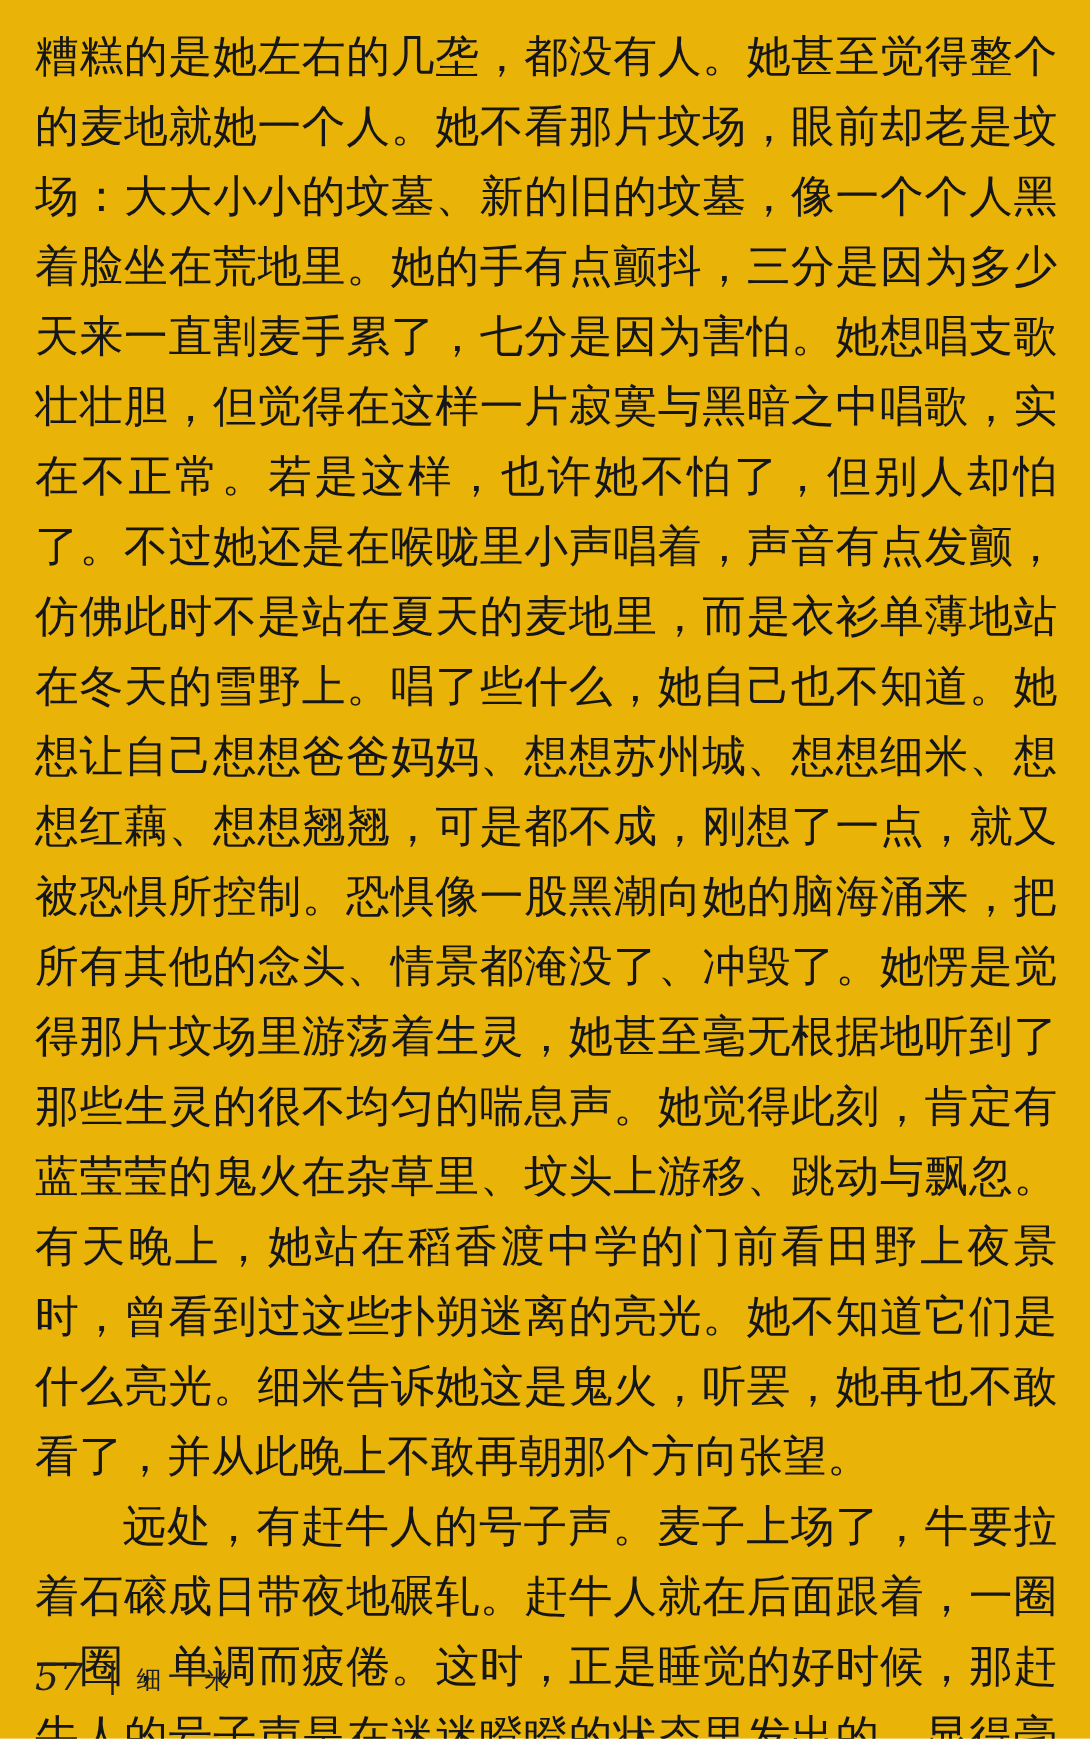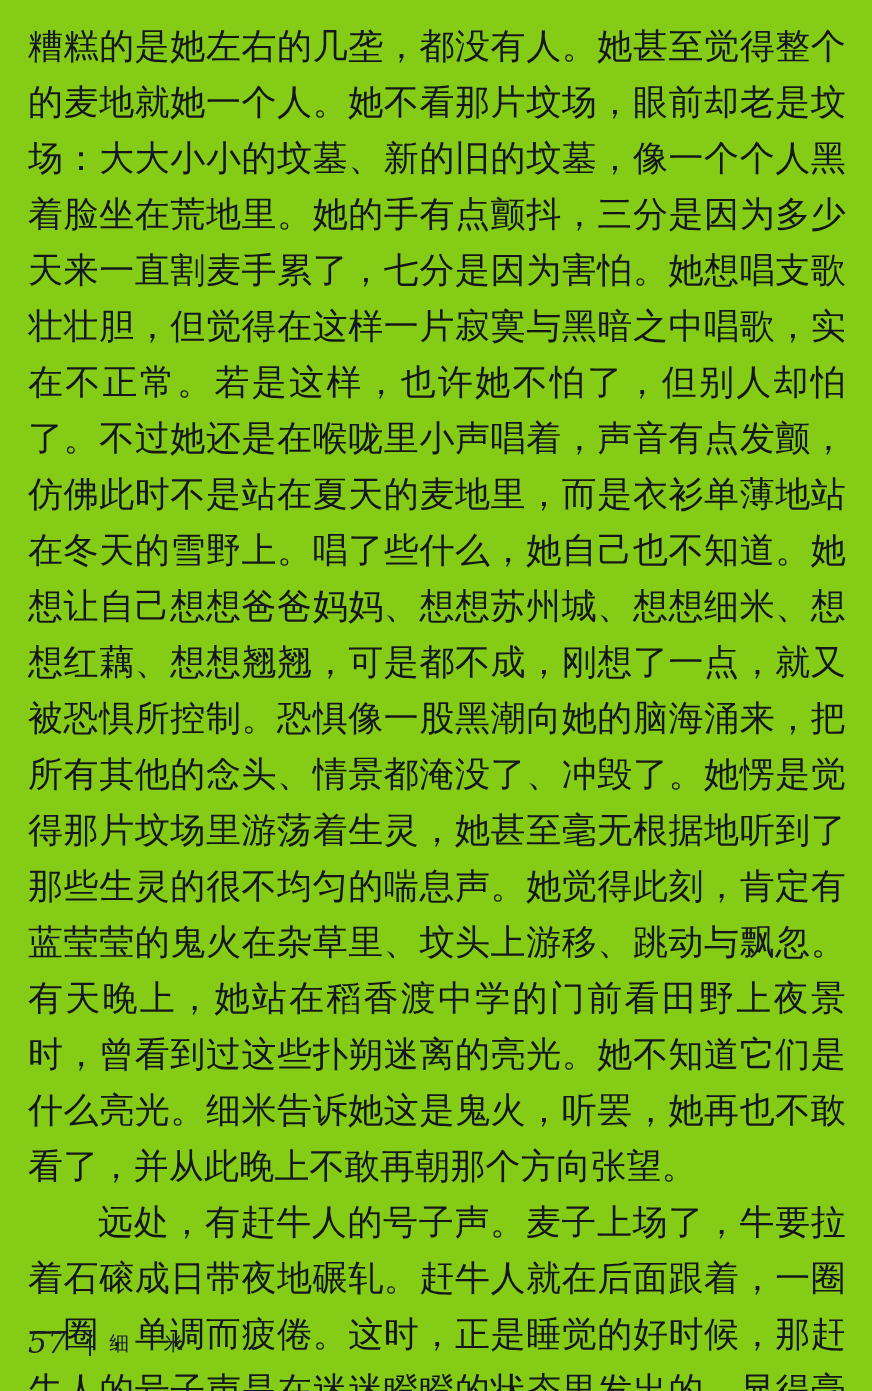--- a/index.html
+++ b/index.html
@@ -15,21 +15,21 @@
     font-family: "DejaVu Serif", "Liberation Serif", serif;
     color: #1a1a1a;
   }
 
   .page {
     position: absolute;
     left: 0;
     top: 0;
     width: 872px;
     height: 1391px;
-    background: #84cc16;
+    background: #eab308;
   }
 
   .text-body {
     position: absolute;
     left: 28px;
     top: 18px;
     width: 818px;
   }
 
   .para {

